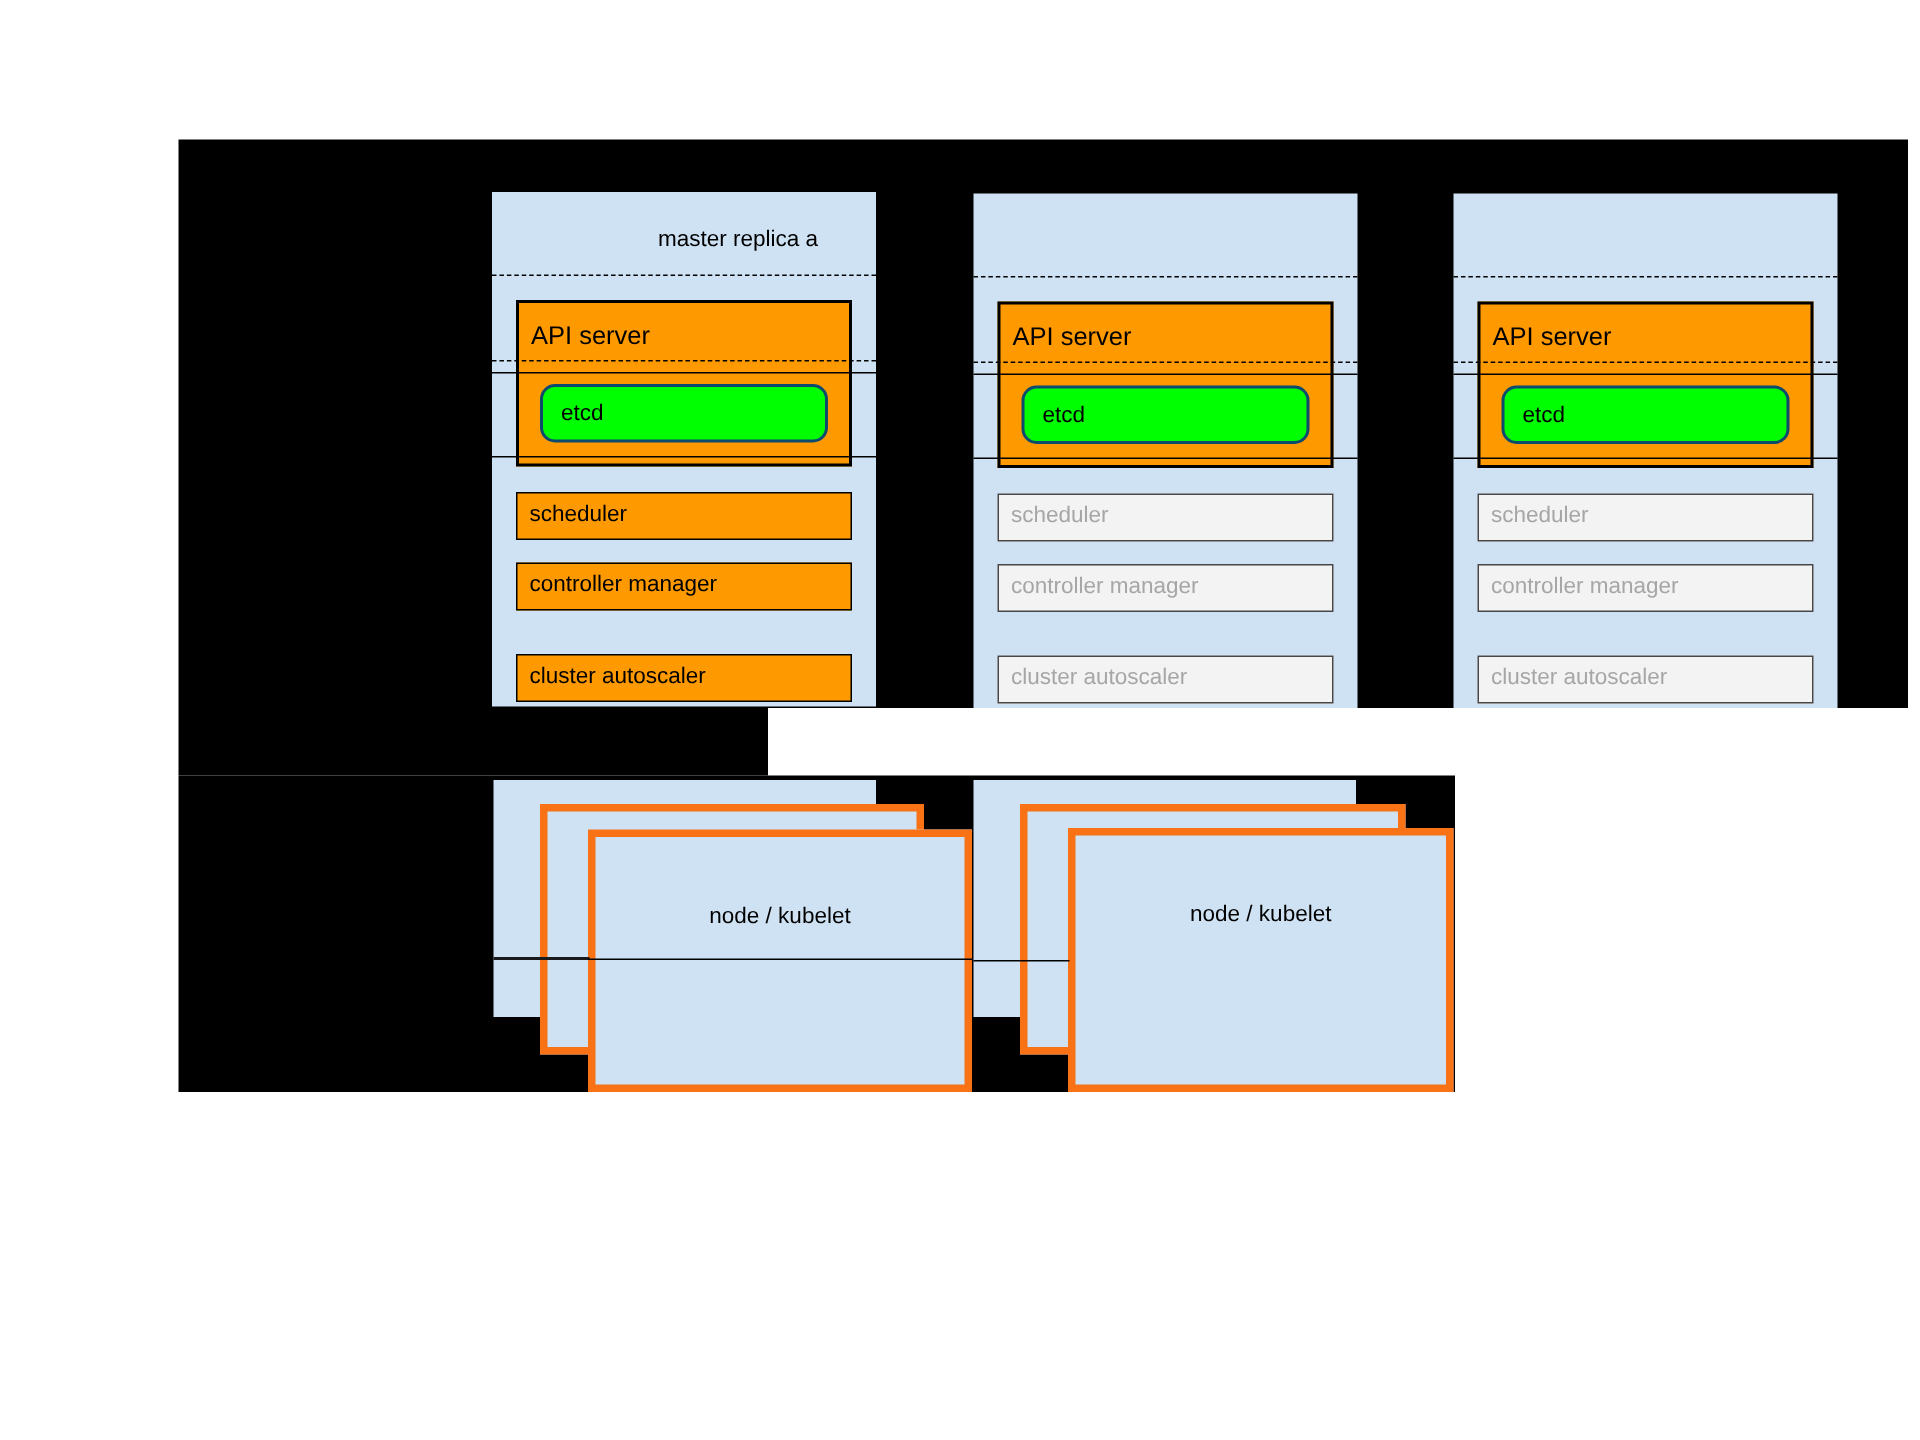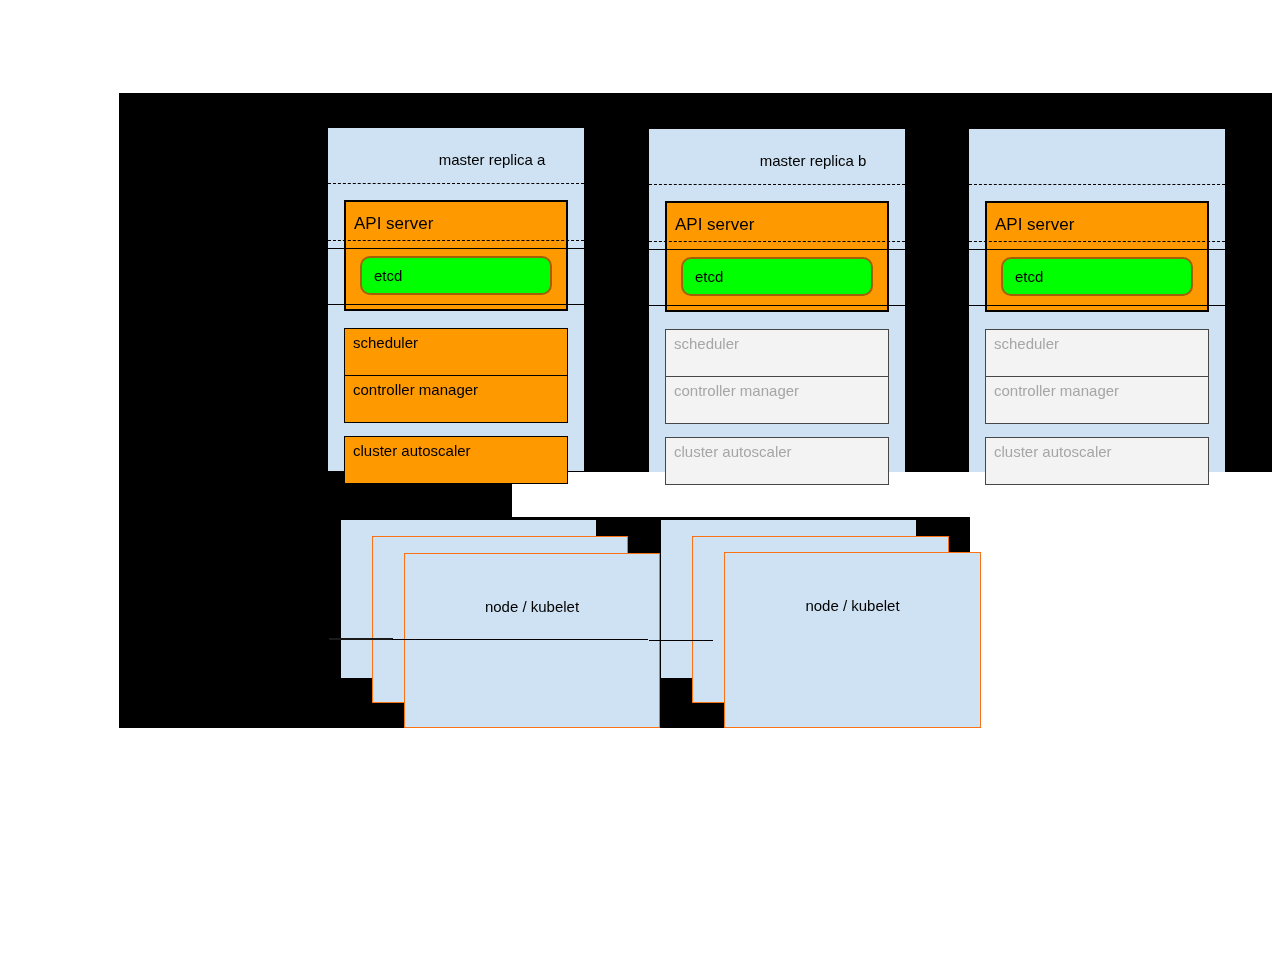--- a/index.html
+++ b/index.html
@@ -11,31 +11,31 @@
   
   .master{width:256px;height:343px;background:var(--panel,#cfe2f3);}
   .m-title{position:absolute;top:0;left:0;width:100%;height:24px;top:20px;
            text-align:center;font-size:15px;color:#000;line-height:24px;margin-left:36px;}
   .dashline{position:absolute;left:0;width:100%;height:0;border-top:1px dashed #000;}
   .solidline{position:absolute;left:0;width:100%;height:0;border-top:1px solid #000;}
   .apibox{position:absolute;left:16px;top:72px;width:224px;height:111px;
           background:var(--orange,#ff9900);border:2px solid #000;box-sizing:border-box;}
   .apibox .lbl{position:absolute;left:8px;top:12px;font-size:17px;color:#000;}
   .etcdbox{position:absolute;left:32px;top:128px;width:192px;height:39px;
-           background:var(--green,#00ff00);border:2px solid #a16207;border-radius:10px;
+           background:var(--green,#00ff00);border:2px solid #0c4a6e;border-radius:10px;
            box-sizing:border-box;font-size:15px;color:#000;line-height:35px;padding-left:12px;}
-  .comp{position:absolute;left:16px;width:224px;height:48px;box-sizing:border-box;
+  .comp{position:absolute;left:16px;width:224px;height:32px;box-sizing:border-box;
         background:var(--orange,#ff9900);border:1.5px solid #000;
         font-size:15px;color:#000;line-height:27px;padding-left:8px;
         white-space:nowrap;overflow:hidden;}
   .comp.inactive{background:var(--inactive,#f3f3f3);border:1px solid #474747;
                  color:var(--inactiveText,#a6a6a6);line-height:28px;}
   .c1{top:200px}.c2{top:247px}.c3{top:308px}
   
-  .card{position:absolute;background:var(--panel,#cfe2f3);border:1px solid #f97316;box-sizing:border-box;margin-left:12px;}
+  .card{position:absolute;background:var(--panel,#cfe2f3);border:5px solid #f97316;box-sizing:border-box;}
   .node-title{position:absolute;left:0;top:44px;width:100%;text-align:center;
               font-size:15px;color:#000;}
   .divider{position:absolute;height:0;border-top:1px solid #000;}
   .divider.thick{border-top:2px solid #1a1a1a;}
 </style>
 </head>
 <body style="--backdrop: #000000; --panel: #cfe2f3; --orange: #ff9900; --green: #00ff00; --inactive: #f3f3f3; --inactiveText: #a6a6a6;">
 
 <div class="abs backdrop" style="left:119px;top:93px;width:1153px;height:379px;"></div>
 <div class="abs backdrop" style="left:119px;top:472px;width:393px;height:45px;"></div>
@@ -50,21 +50,20 @@
   <div class="dashline" style="top:112px"></div>
   <div class="solidline" style="top:120px"></div>
   <div class="solidline" style="top:176px"></div>
   <div class="etcdbox">etcd</div>
   <div class="comp c1">scheduler</div>
   <div class="comp c2">controller manager</div>
   <div class="comp c3">cluster autoscaler</div>
 </div>
 
 <div class="abs master" style="left:649px;top:129px;">
-  <div class="m-title">master replica b</div>
   <div class="apibox">
     <span class="lbl">API server</span>
   </div>
   <div class="dashline" style="top:55px"></div>
   <div class="dashline" style="top:112px"></div>
   <div class="solidline" style="top:120px"></div>
   <div class="solidline" style="top:176px"></div>
   <div class="etcdbox">etcd</div>
   <div class="comp inactive c1">scheduler</div>
   <div class="comp inactive c2">controller manager</div>

